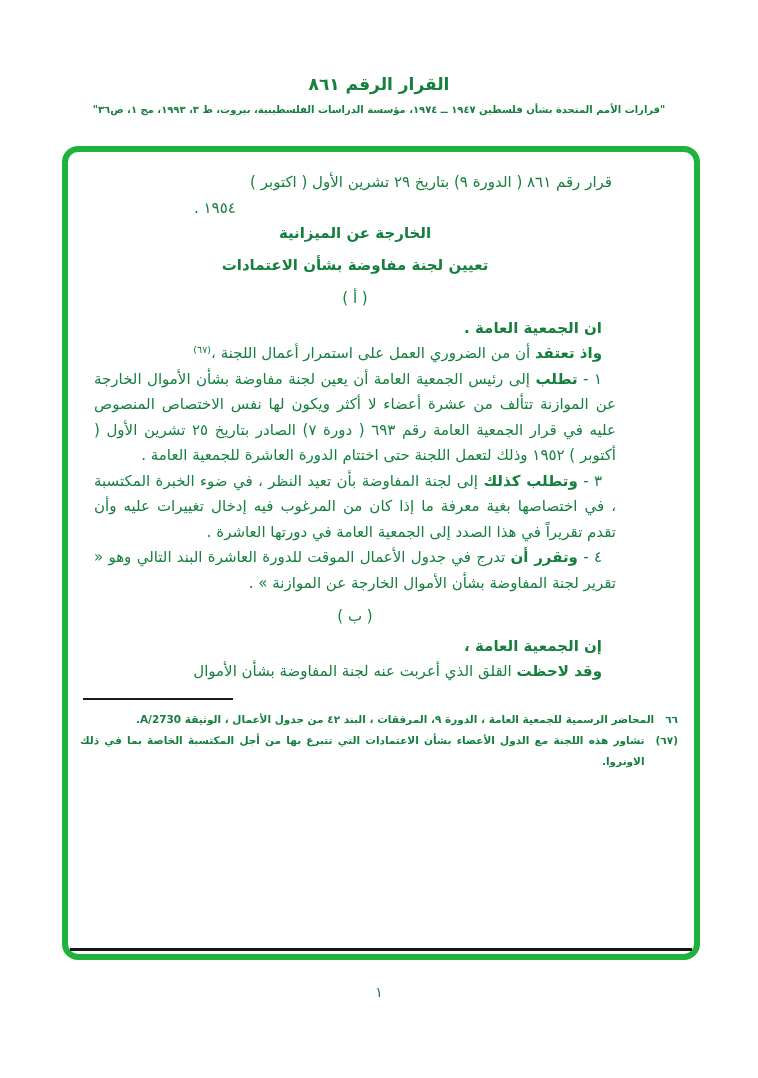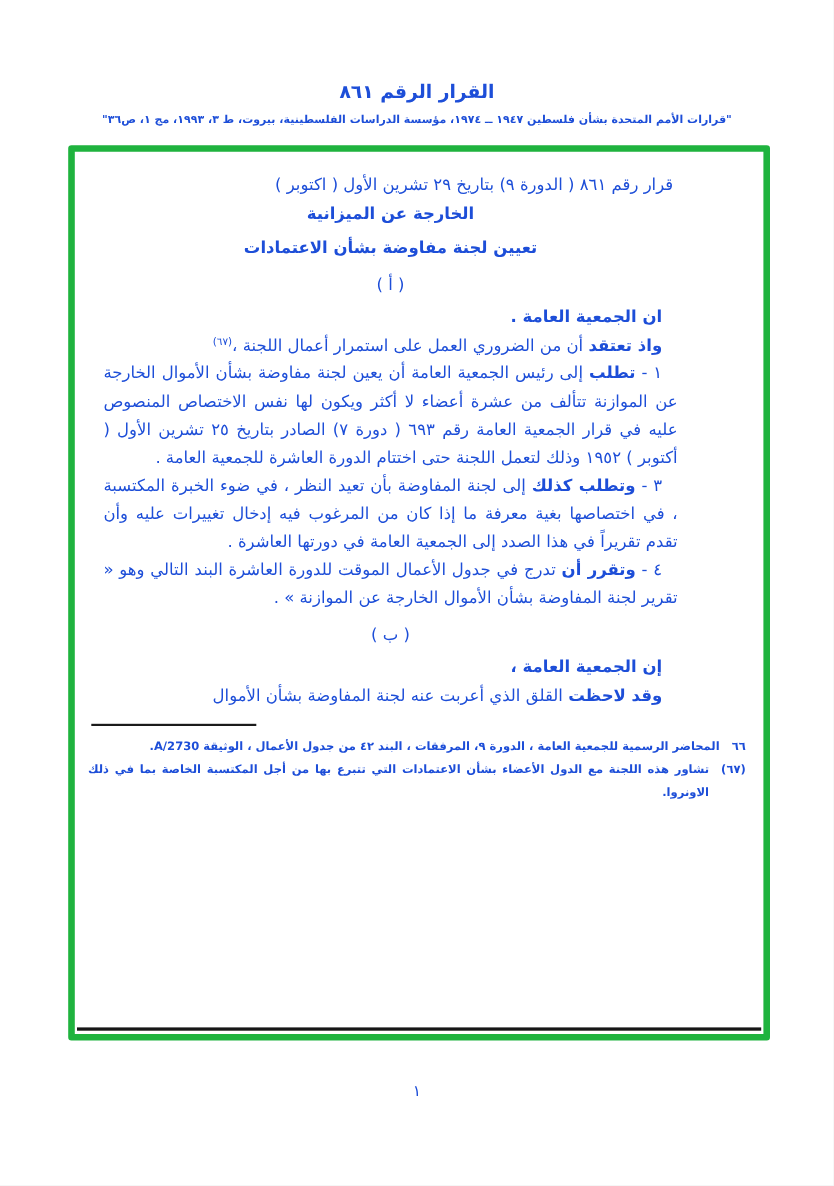--- a/index.html
+++ b/index.html
@@ -1,31 +1,31 @@
 <!DOCTYPE html>
 <html dir="rtl" lang="ar"><head>
 <meta charset="utf-8">
 <style>
   * { margin:0; padding:0; box-sizing:border-box; }
   html,body { background:#e8e8e8; }
   body { font-family:"DejaVu Sans", sans-serif; }
   .page {
     position:relative; width:758px; height:1078px;
     background:#ffffff; margin:0 auto; overflow:hidden;
-    direction:rtl; color:#1d4ed8;
+    direction:rtl; color:#15803d;
   }
   
   .doc-header { position:absolute; top:74px; left:0; right:0; text-align:center; }
   .doc-title  { font-size:17px; font-weight:bold; letter-spacing:0.5px; }
   .doc-source { margin-top:10px; font-size:10px; font-weight:bold; white-space:nowrap; }
   
   .frame {
-    position:absolute; left:62px; top:132px;
+    position:absolute; left:62px; top:146px;
     width:638px; height:814px;
-    border:6px solid #1fb33e; border-radius:3px;
+    border:6px solid #1fb33e; border-radius:16px;
     background:#ffffff;
   }
   .frame-inner {
     position:relative; width:100%; height:100%;
     padding:18px 78px 0 26px; font-size:15px; line-height:25.5px;
   }
   
   .res-title-1 { text-align:right; padding-right:4px; }
   .res-date    { direction:rtl; text-align:left; padding-left:100px; }
   .res-sub     { text-align:center; font-weight:bold; margin-top:6px; }
@@ -52,20 +52,21 @@
 
   <div class="doc-header">
     <div class="doc-title">القرار الرقم ٨٦١</div>
     <div class="doc-source">"قرارات الأمم المتحدة بشأن فلسطين ١٩٤٧ ــ ١٩٧٤، مؤسسة الدراسات الفلسطينية، بيروت، ط ٣، ١٩٩٣، مج ١، ص٣٦"</div>
   </div>
 
   <div class="frame">
     <div class="frame-inner">
 
       <div class="res-title-1">قرار رقم ٨٦١ ( الدورة ٩) بتاريخ ٢٩ تشرين الأول ( اكتوبر )</div>
+      <div class="res-date">١٩٥٤ .</div>
 
       <div class="res-sub" style="margin-top:0">الخارجة عن الميزانية</div>
       <div class="res-sub">تعيين لجنة مفاوضة بشأن الاعتمادات</div>
 
       <div class="sec-mark">( أ )</div>
 
       <p class="para"><b>ان الجمعية العامة .</b></p>
 
 
       <p class="para"><b>واذ تعتقد</b><span> أن من الضروري العمل على استمرار أعمال اللجنة ،</span><sup class="ref">(٦٧)</sup></p>

